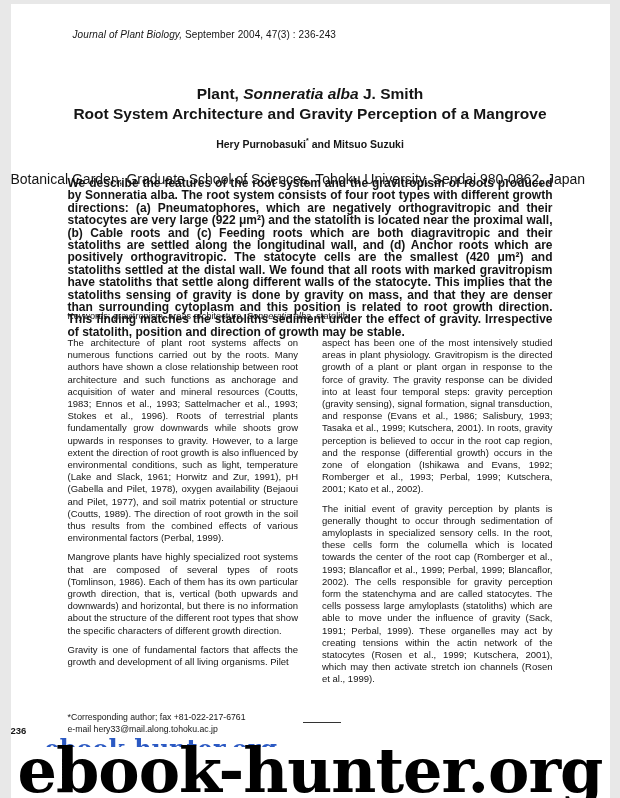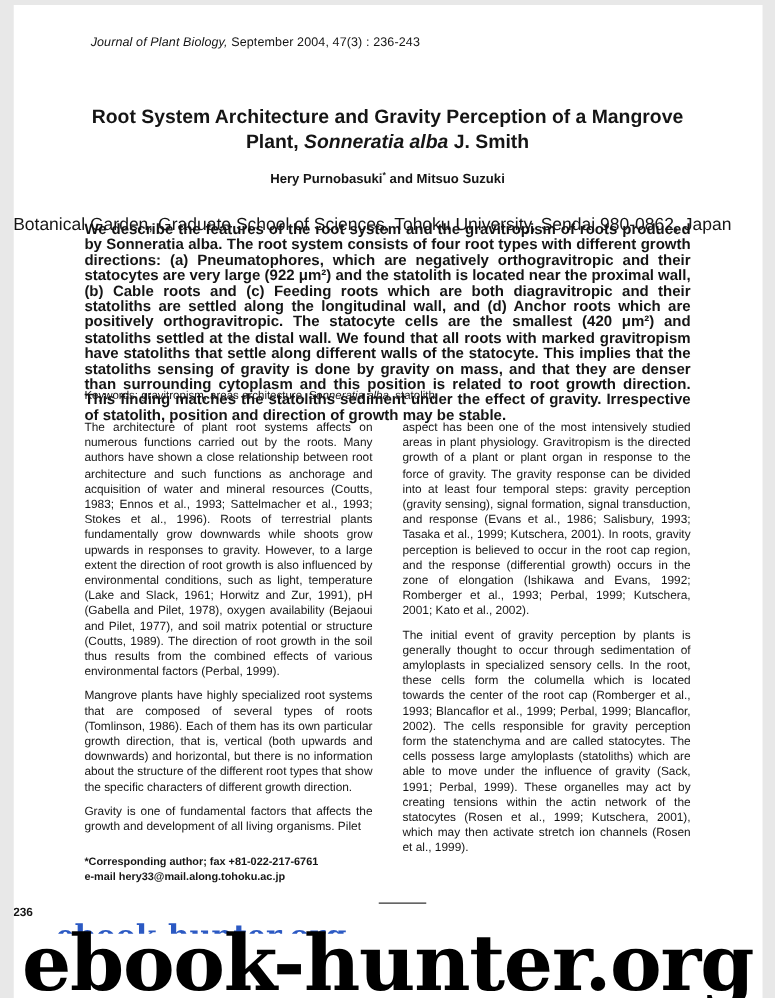--- a/index.html
+++ b/index.html
@@ -22,21 +22,21 @@
   .abstract {
     position:absolute; top:173px; left:57px; right:57px;
     font-weight:bold; font-size:12px; line-height:12.4px; text-align:justify;
   }
   .keywords { position:absolute; top:307px; left:57px; right:57px; font-size:9.2px; }
   .keywords .kw-label { }
   .keywords .species { font-style:italic; }
   .columns { position:absolute; top:333px; left:57px; right:57px; display:flex; gap:24px; }
   .col { flex:1; font-size:9.5px; line-height:12.2px; text-align:justify; }
   .col p { margin:0 0 7px 0; }
-  .footnote { position:absolute; left:57px; top:680px; width:252px; font-size:8.7px; line-height:11.5px;font-weight:bold; }
+  .footnote { position:absolute; left:57px; top:708px; width:252px; font-size:8.7px; line-height:11.5px; }
   .pagenum-rule { position:absolute; top:718px; left:292px; width:38px; border-top:1px solid #333; }
   .pagenum { position:absolute; top:721px; left:0; width:100%; text-align:left; font-size:9.5px; font-weight:bold; }
   .wm-blue {
     position:absolute; left:34px; top:730px; width:300px; height:13px; overflow:hidden;
     color:#2b59c3; font-family:"DejaVu Serif", serif; font-weight:bold; font-size:24px; line-height:30px;
   }
   .wm-black {
     position:absolute; left:0; right:0; top:736px; text-align:center;
     font-family:"DejaVu Serif", serif; font-weight:bold; font-size:62px; line-height:62px;
     letter-spacing:-1px; color:#000;
@@ -46,22 +46,22 @@
 </head>
 <body>
 
 <div class="page">
 
   <div class="header">
     <span class="jn">Journal of Plant Biology,</span><span> September 2004, 47(3) : 236-243</span>
   </div>
 
   <div class="title">
+    <div><span>Plant, </span><span class="species">Sonneratia alba</span><span> J. Smith</span></div>
     <div>Root System Architecture and Gravity Perception of a Mangrove</div>
-    <div><span>Plant, </span><span class="species">Sonneratia alba</span><span> J. Smith</span></div>
   </div>
 
   <div class="authors">
     <span>Hery Purnobasuki</span><sup>*</sup><span> and Mitsuo Suzuki</span>
   </div>
 
   <div class="affiliation">Botanical Garden, Graduate School of Sciences, Tohoku University, Sendai 980-0862, Japan</div>
 
   <div class="abstract">
     <span>We describe the features of the root system and the gravitropism of roots produced by </span><span class="species">Sonneratia alba</span><span>. The root system consists of four root types with different growth directions: (a) Pneumatophores, which are negatively orthogravitropic and their statocytes are very large (922 μm²) and the statolith is located near the proximal wall, (b) Cable roots and (c) Feeding roots which are both diagravitropic and their statoliths are settled along the longitudinal wall, and (d) Anchor roots which are positively orthogravitropic. The statocyte cells are the smallest (420 μm²) and statoliths settled at the distal wall. We found that all roots with marked gravitropism have statoliths that settle along different walls of the statocyte. This implies that the statoliths sensing of gravity is done by gravity on mass, and that they are denser than surrounding cytoplasm and this position is related to root growth direction. This finding matches the statoliths sediment under the effect of gravity. Irrespective of statolith, position and direction of growth may be stable.</span>

